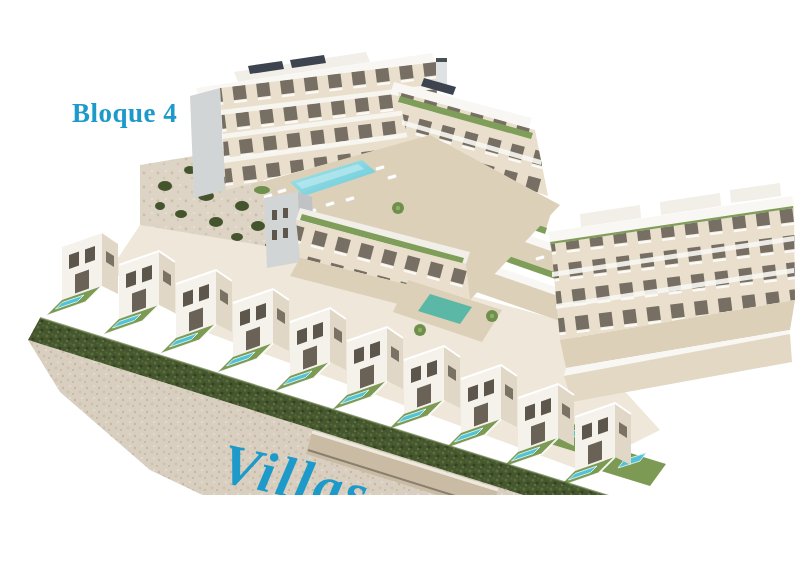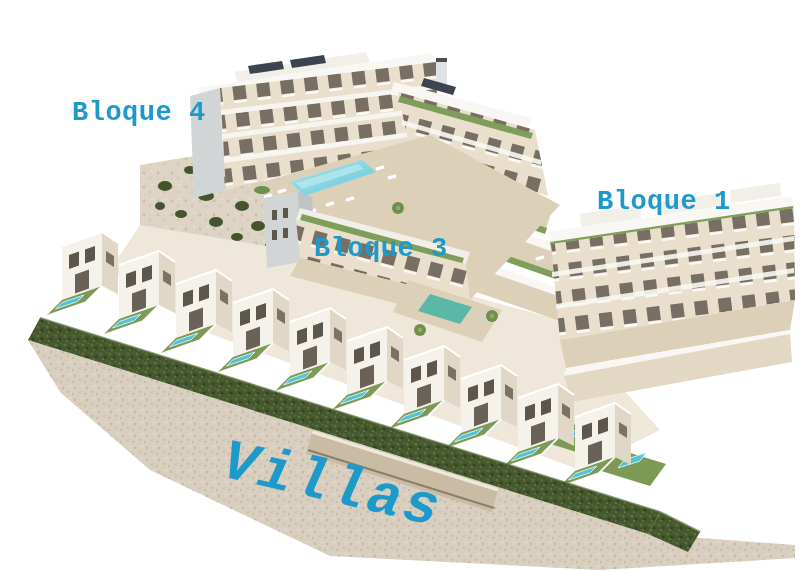--- a/index.html
+++ b/index.html
@@ -1,19 +1,19 @@
 <!DOCTYPE html>
 <html style="--label-blue: #1d9aca; --background: #ffffff; --facade-cream: #e9dfcc; --deck-beige: #dcd0b9; --wall-white: #f8f7f3; --gable-gray: #d2d5d6; --window-dark: #5c564c; --pool-turquoise: #52c3d4; --pool-light: #aee6ec; --lawn-green: #7c9a53; --hedge-green: #44552e; --roof-plant-green: #7f9e5a; --stone-beige: #d9cfc0; --rock-tan: #ddd4c5;"><head>
 <meta charset="utf-8">
 <style>
   html,body{margin:0;padding:0;background:#ffffff;}
   .stage{
-    position:relative;width:800px;height:570px;overflow:hidden;
+    position:relative;width:800px;height:495px;overflow:hidden;
     background:var(--background,#ffffff);
-    font-family:Liberation Mono, monospace;
+    font-family:Liberation Serif, serif;
   }
   .scene{position:absolute;left:0;top:0;}
   .lbl{
     position:absolute;
     font-weight:bold;
     font-size:27px;
     letter-spacing:0.5px;
     color:var(--label-blue,#1d9aca);
     white-space:nowrap;
     user-select:none;
@@ -255,19 +255,17 @@
   <g>
     <polygon points="40,318 660,512 648,534 28,340" fill="url(#hedgeTex)"></polygon>
     <polygon points="660,512 700,532 688,552 648,534" fill="url(#hedgeTex)"></polygon>
     <polyline points="40,318 660,512 700,532" fill="none" stroke="#5f7540" stroke-width="2" opacity="0.7"></polyline>
   </g>
 </svg>
 
 <div class="lbl" style="left:72px;top:98px">Bloque 4</div>
 
 
-<div class="lbl" style="left:597px;top:187px">Bloque 1</div>
-
-<div class="lbl" style="left:314px;top:234px">Bloque 3</div>
+
 
 <div class="lbl lbl-villas" style="left:230px;top:430px">Villas</div>
 
 </div>
 
 </body></html>

